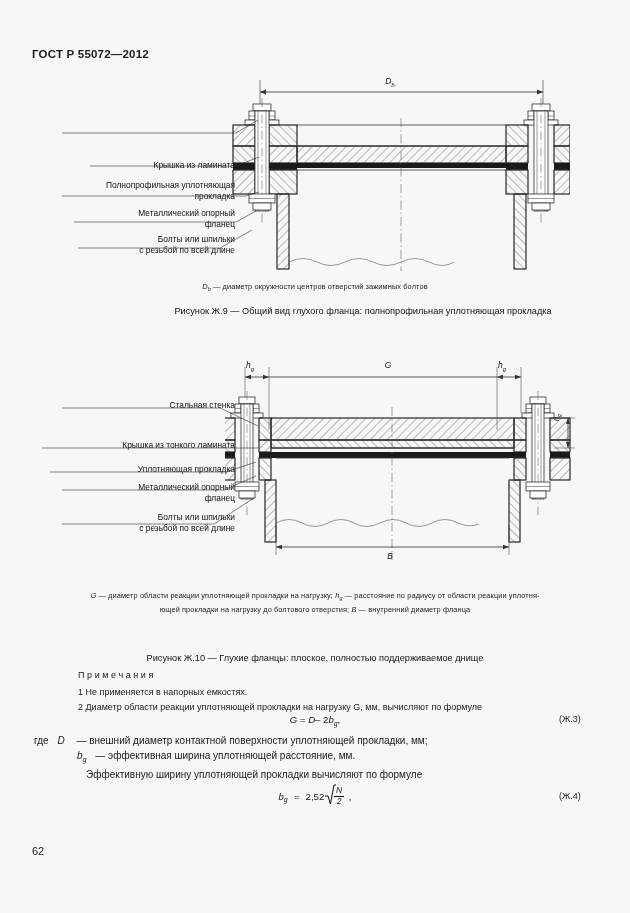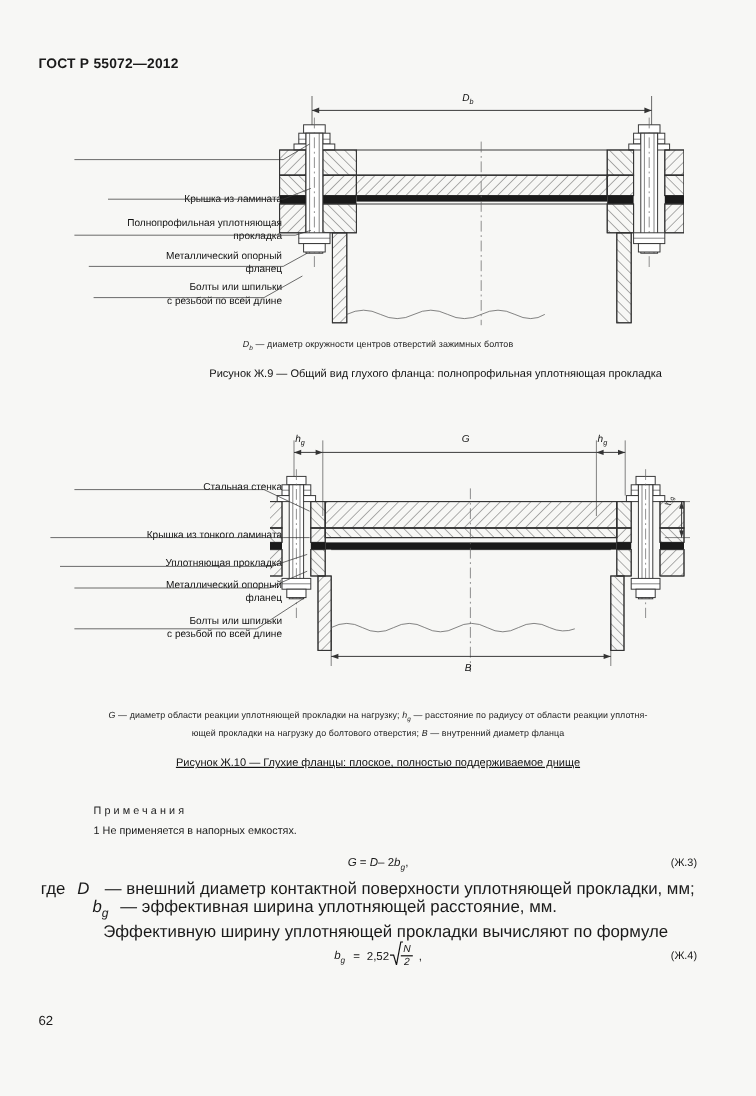--- a/index.html
+++ b/index.html
@@ -68,21 +68,21 @@
     width: 500px;
     font-size: 9px;
     line-height: 15.5px;
   }
   .note-head {
     letter-spacing: 2.6px;
     margin-bottom: 1px;
   }
   .where-block {
     position: absolute;
-    font-size: 14px;
+    font-size: 10px;
     line-height: 15px;
   }
   .formula {
     position: absolute;
     font-size: 9.6px;
     font-style: italic;
   }
   .eqno {
     position: absolute;
     font-size: 9px;
@@ -457,25 +457,26 @@
 
   <div class="legend" style="left:14px; top:590px; width:602px;">
     <i class="v">G</i>
     <span>— диаметр области реакции уплотняющей прокладки на нагрузку;</span>
     <i class="v">h</i><sub>g</sub>
     <span>—  расстояние по радиусу от области реакции уплотня-</span><br>
     <span>ющей прокладки на нагрузку до болтового отверстия;</span>
     <i class="v">B</i>
     <span>— внутренний диаметр фланца</span>
   </div>
-  <div class="caption" style="top:630px;text-decoration:underline;">Рисунок Ж.10 — Глухие фланцы: плоское, полностью поддерживаемое днище</div>
+  <div class="caption" style="top:653px;">Рисунок Ж.10 — Глухие фланцы: плоское, полностью поддерживаемое днище</div>
 
   <div class="note-block">
     <div class="note-head">Примечания</div>
     <div>1 Не применяется в напорных емкостях.</div>
+    <div>2 Диаметр области реакции уплотняющей прокладки на нагрузку G, мм, вычисляют по формуле</div>
   </div>
 
   <div class="formula" style="left:0; top:714px; width:630px; text-align:center;">
     <i class="v">G</i>
     <span style="font-style:normal;">=</span>
     <i class="v">D</i><span style="font-style:normal;">– 2</span><i class="v">b</i><sub>g</sub><span style="font-style:normal;">,</span>
   </div>
   <div class="eqno" style="left:559px; top:714px;">(Ж.3)</div>
 
   <div class="where-block" style="left:34px; top:733px; width:560px;">

